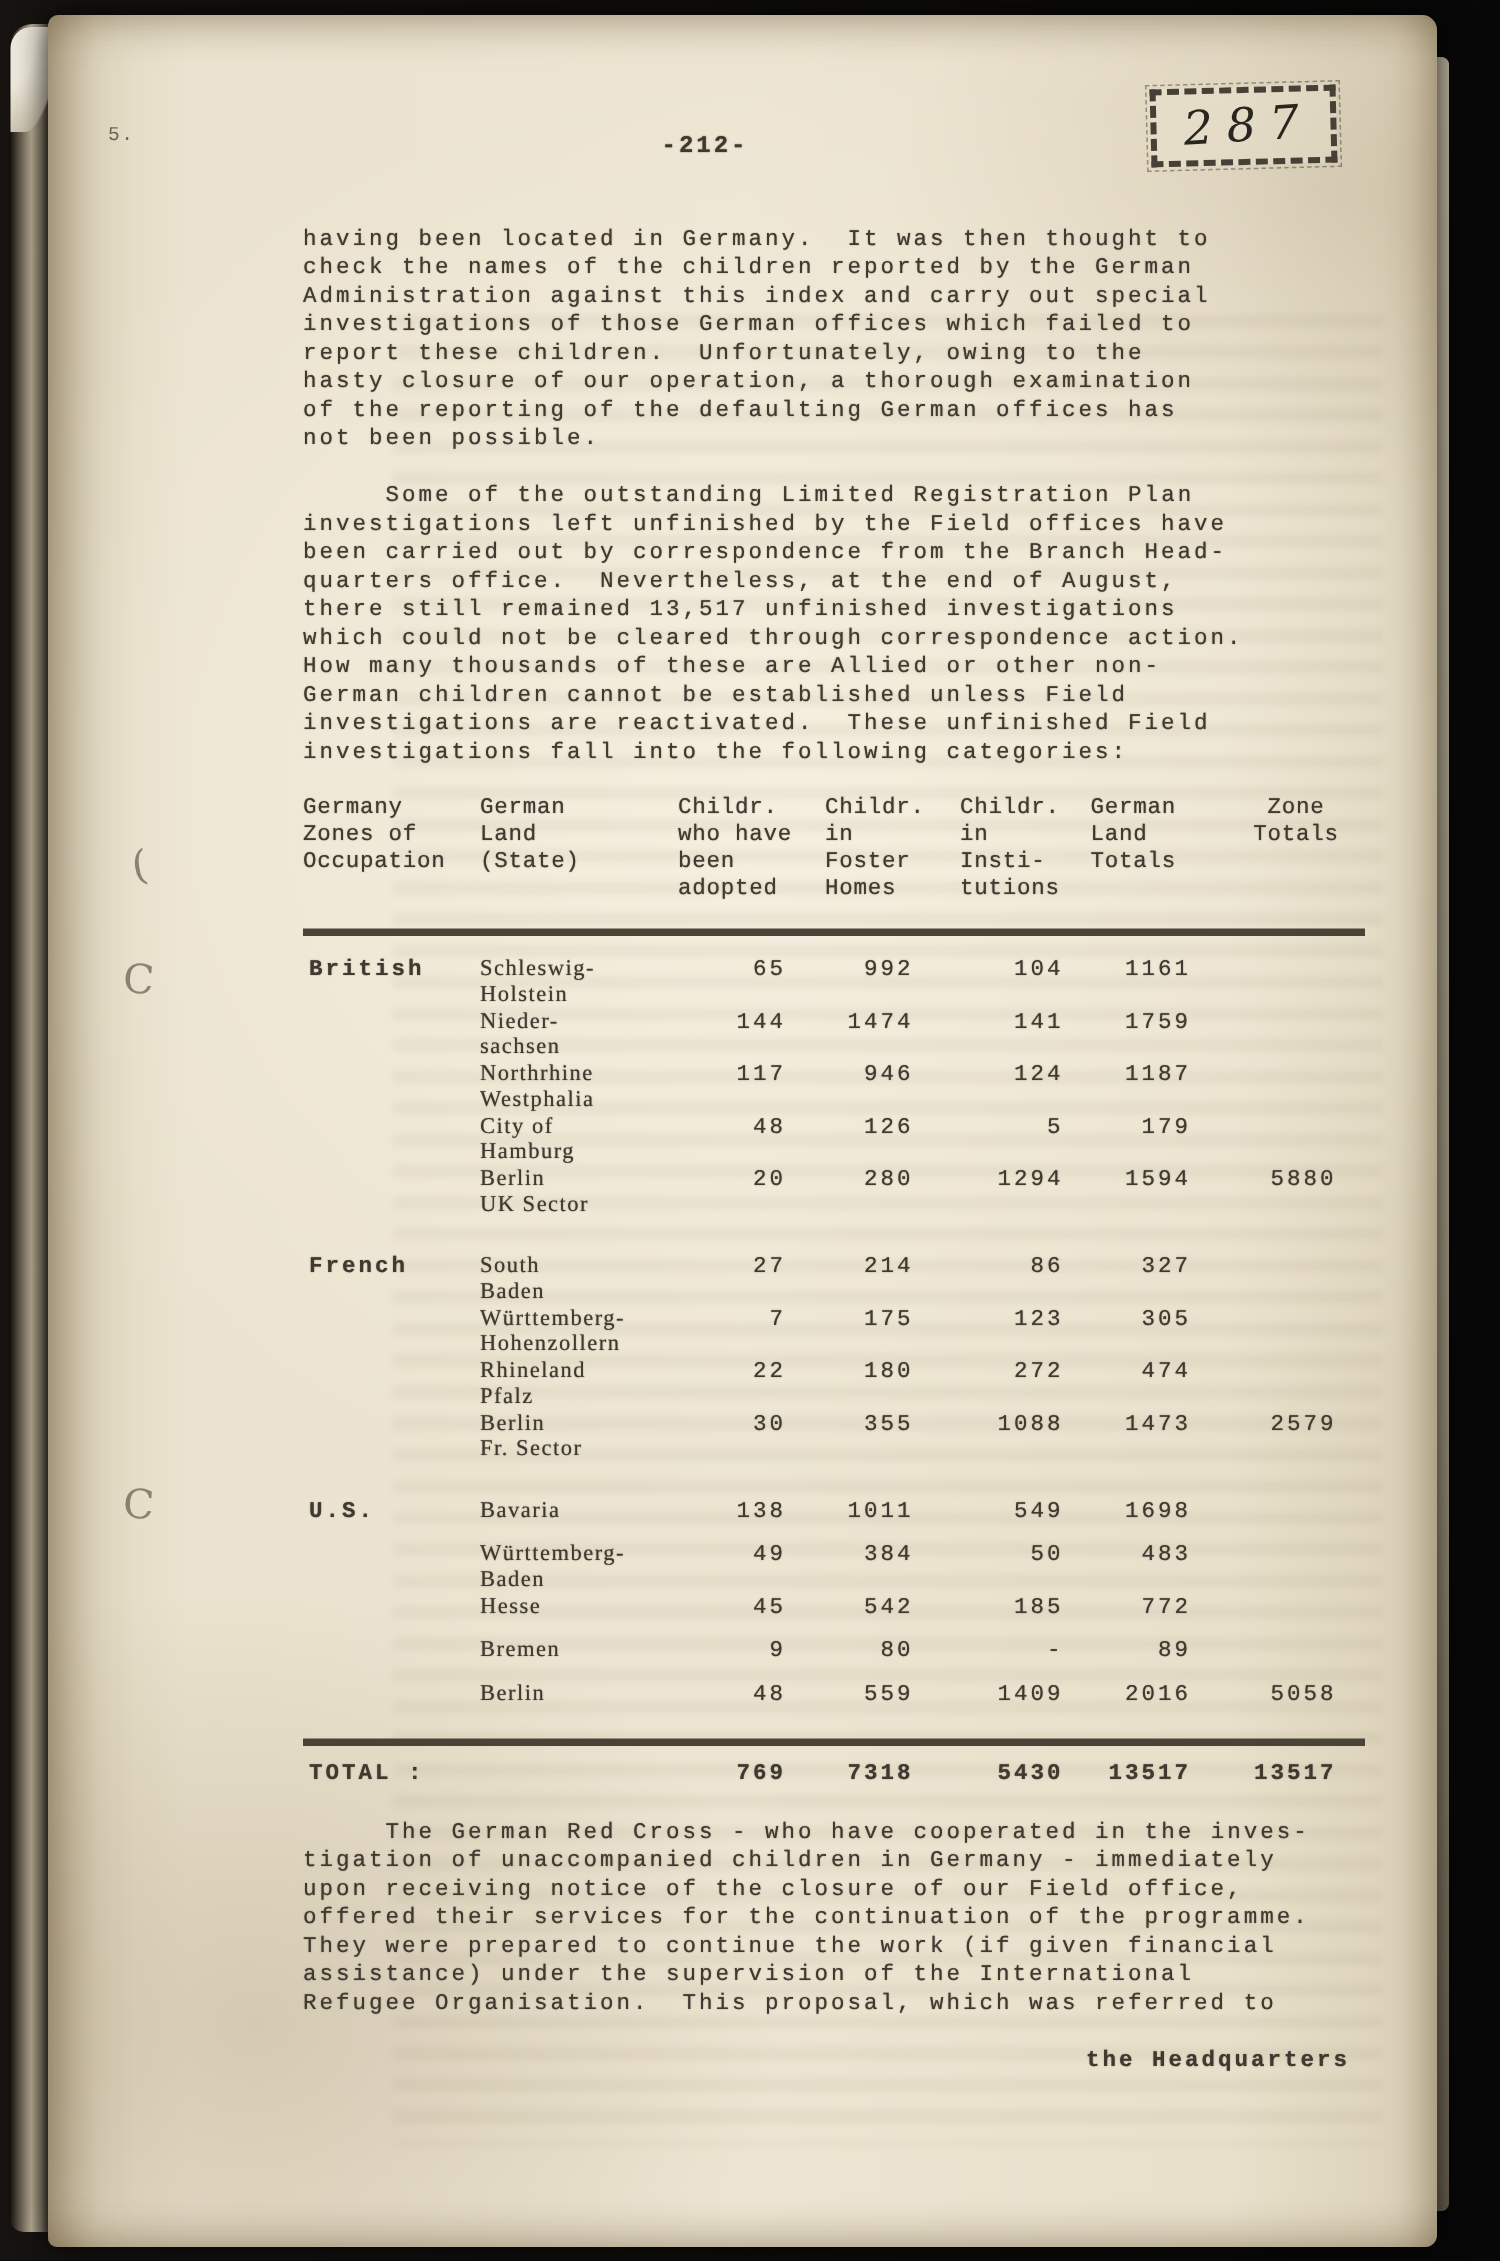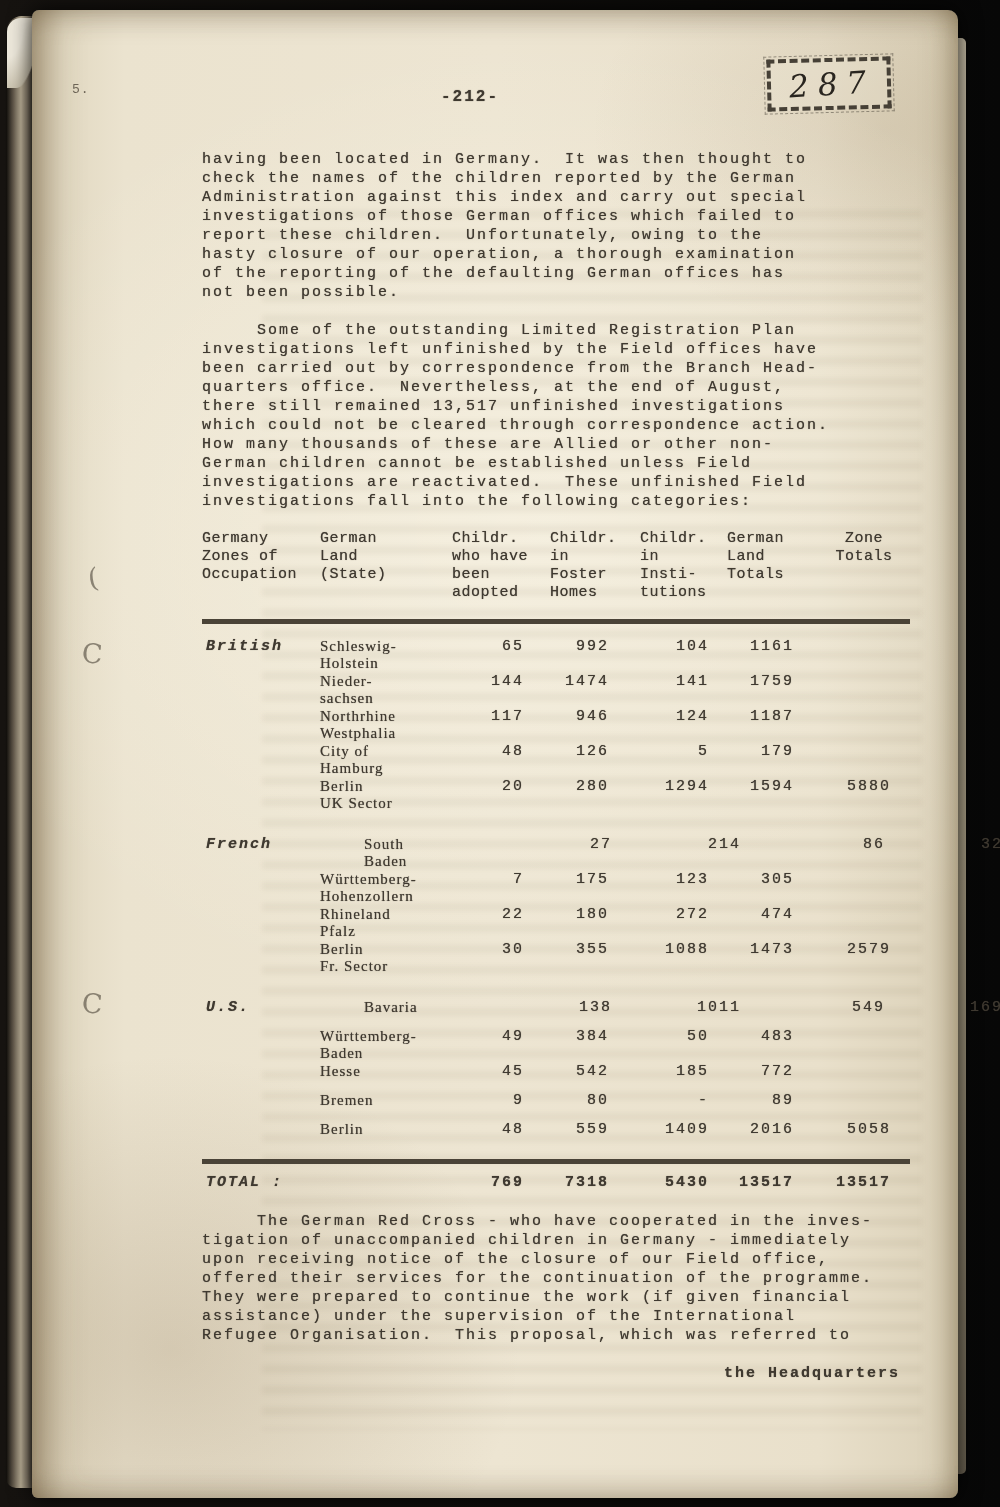--- a/index.html
+++ b/index.html
@@ -100,23 +100,23 @@
   .h-inst    { padding-left: 25px; }
   .h-landtot { padding-left: 12px; }
   .h-zonetot { padding-left: 23px; text-align: center; }
   .rule2 {
     height: 4px; margin: 0 0 14px 0;
     border-top: 3px solid #4a4337;
     border-bottom: 2px solid #4a4337;
   }
   .total-rule { margin-top: 10px; margin-bottom: 10px; }
   .trow { min-height: 28px; margin-bottom: 1px; align-items: start; }
-  .trow.gap-before { margin-top: 24px; gap: 44px; }
+  .trow.gap-before { margin-top: 24px; }
   .c { line-height: 17px; }
-  .c.zone { padding-left: 4px; letter-spacing: 2px; font-weight: bold; font-style: italic; }
+  .c.zone { padding-left: 4px; letter-spacing: 2px; font-weight: bold; }
   .c.land { white-space: pre-line; letter-spacing: 1px; font-family: Liberation Serif, serif; }
   .c.num  { text-align: right; padding-right: 6px; letter-spacing: 2px; }
   .c.zonetot { padding-right: 14px; }
   .total-row { margin-top: 4px; min-height: 24px; }
   .total-row .c { font-weight: bold; }
   .footer-note {
     text-align: right; padding-right: 10px; margin-top: 16px;
     letter-spacing: 2px; font-weight: bold;
   }
 </style>

